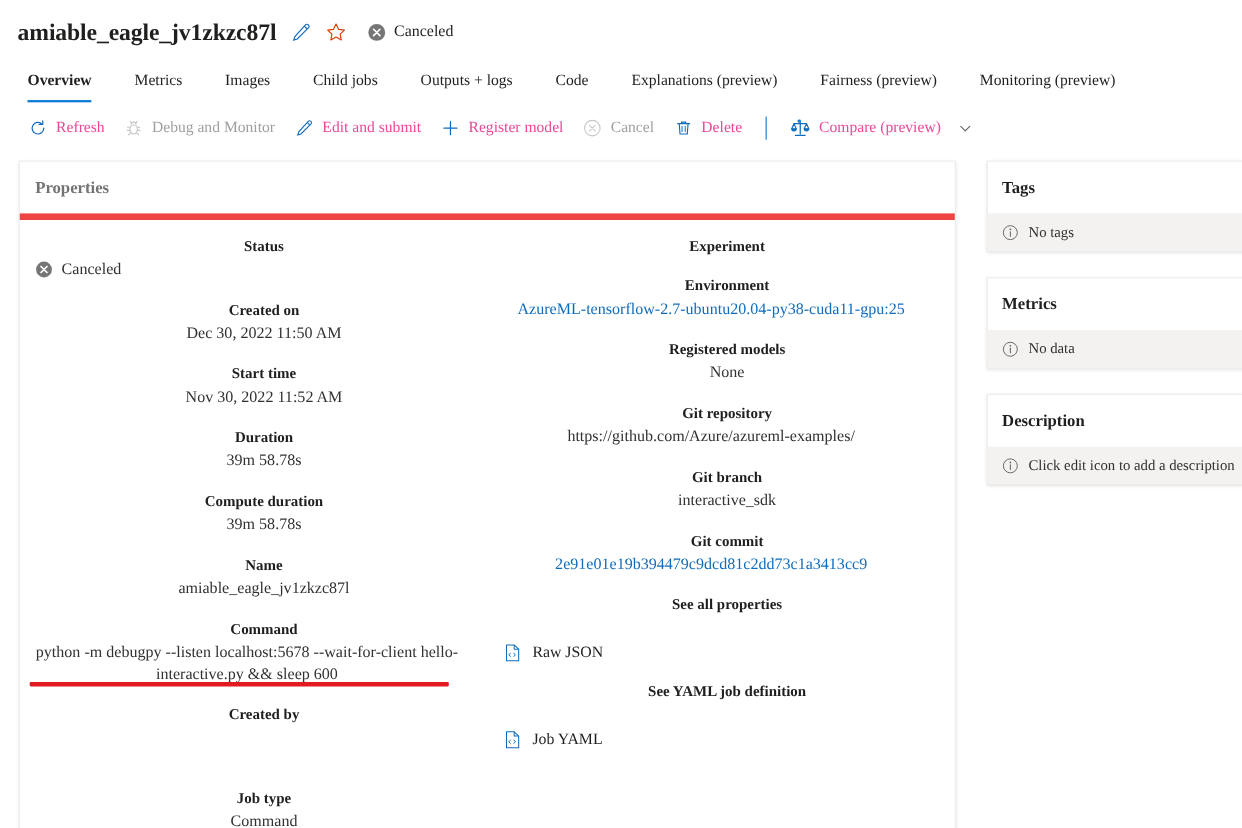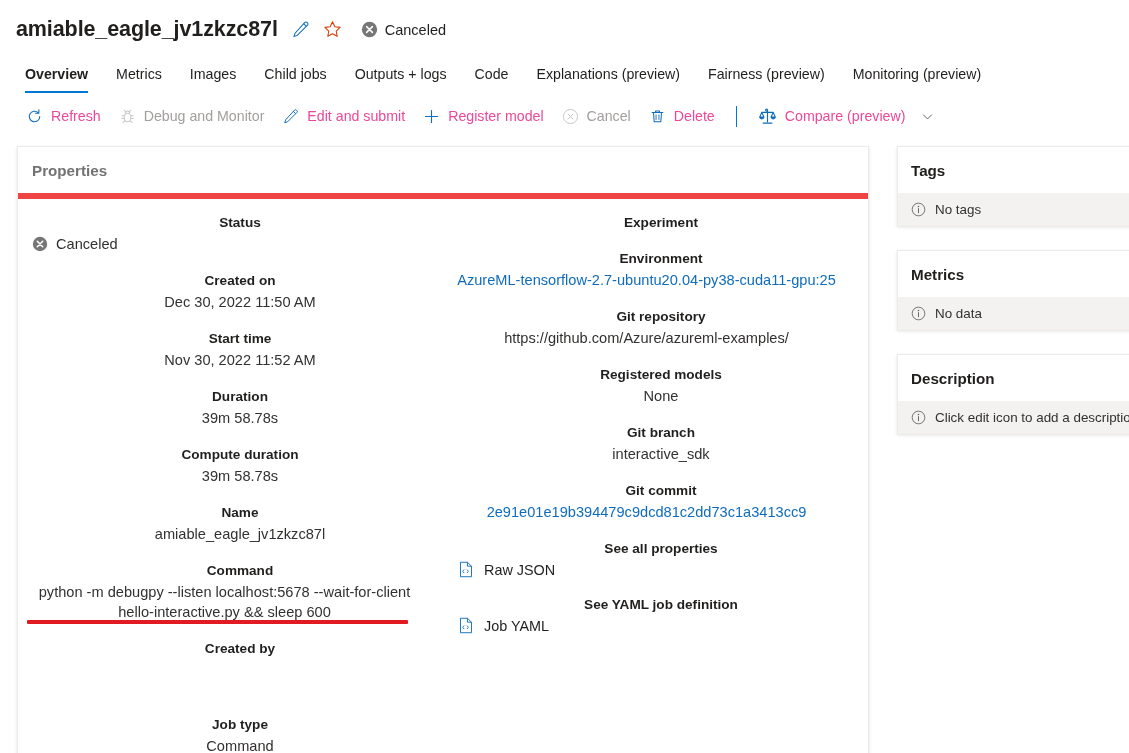--- a/index.html
+++ b/index.html
@@ -4,21 +4,21 @@
 <style>
   * { box-sizing: border-box; }
   html, body {
     margin: 0; padding: 0;
     width: 1129px; height: 753px;
     background: #ffffff;
     font-family: "Liberation Sans", sans-serif;
     color: #201f1e;
     overflow: hidden;
   }
-  #app { position: relative; width: 1129px; height: 579px; background:#fff; }
+  #app { position: relative; width: 1129px; height: 579px; background:#fff;font-family:Liberation Serif, serif; }
 
   
   .title-row {
     display: flex; align-items: center;
     padding: 13px 0 0 16px;
     height: 46px;
     gap: 0;
   }
   .job-title {
     font-size: 21.5px;
@@ -30,21 +30,21 @@
   .title-icon { margin-left: 13px; display:flex; align-items:center; cursor:pointer; }
   .title-icon.star { margin-left: 13px; }
   .status-inline { display:flex; align-items:center; margin-left: 19px; gap: 7px; }
   .status-inline .stext { font-size: 14.5px; color:#201f1e; }
 
   
   .tabs {
     display: flex; align-items: flex-end;
     padding-left: 22px;
     height: 38px;
-    gap: 0;
+    gap: 11px;
     margin-top: 9px;
   }
   .tab {
     position: relative;
     font-size: 14.2px;
     color: #201f1e;
     padding: 0 14px 11px 14px;
     cursor: pointer;
     white-space: nowrap;
   }
@@ -113,21 +113,21 @@
   }
   .fvalue {
     font-size: 14.6px; color: #323130; line-height: 20px;
     font-weight: 400;
   }
   .fvalue.link { color: #0f6cbd; cursor: pointer; }
   .fvalue.wrap { max-width: 385px; word-break: break-word; }
   .fvalue.empty { min-height: 38px; }
   .status-row { display:flex; align-items:center; gap: 8px; }
 
-  .doclink { display:flex; align-items:center; gap: 10px; margin-top: 3px; padding-left: 4px; cursor:pointer; }
+  .doclink { display:flex; align-items:center; gap: 10px; margin-top: 26px; padding-left: 4px; cursor:pointer; }
   .doclink .dl-text { font-size: 14.4px; color:#201f1e; }
 
   
   .annotation {
     position: absolute;
     left: 27px; top: 620px;
     width: 381px; height: 4px;
     background: #e21b22;
     border-radius: 1px;
   }
@@ -349,27 +349,27 @@
           <div class="field">
             <div class="flabel">Experiment</div>
           </div>
 
           <div class="field">
             <div class="flabel">Environment</div>
             <div class="fvalue link wrap">AzureML-tensorflow-2.7-ubuntu20.04-py38-cuda11-gpu:25</div>
           </div>
 
           <div class="field">
+            <div class="flabel">Registered models</div>
+            <div class="fvalue">None</div>
+          </div>
+
+          <div class="field">
             <div class="flabel">Git repository</div>
             <div class="fvalue wrap">https://github.com/Azure/azureml-examples/</div>
-          </div>
-
-          <div class="field">
-            <div class="flabel">Registered models</div>
-            <div class="fvalue">None</div>
           </div>
 
           <div class="field">
             <div class="flabel">Git branch</div>
             <div class="fvalue">interactive_sdk</div>
           </div>
 
           <div class="field">
             <div class="flabel">Git commit</div>
             <div class="fvalue link wrap">2e91e01e19b394479c9dcd81c2dd73c1a3413cc9</div>

